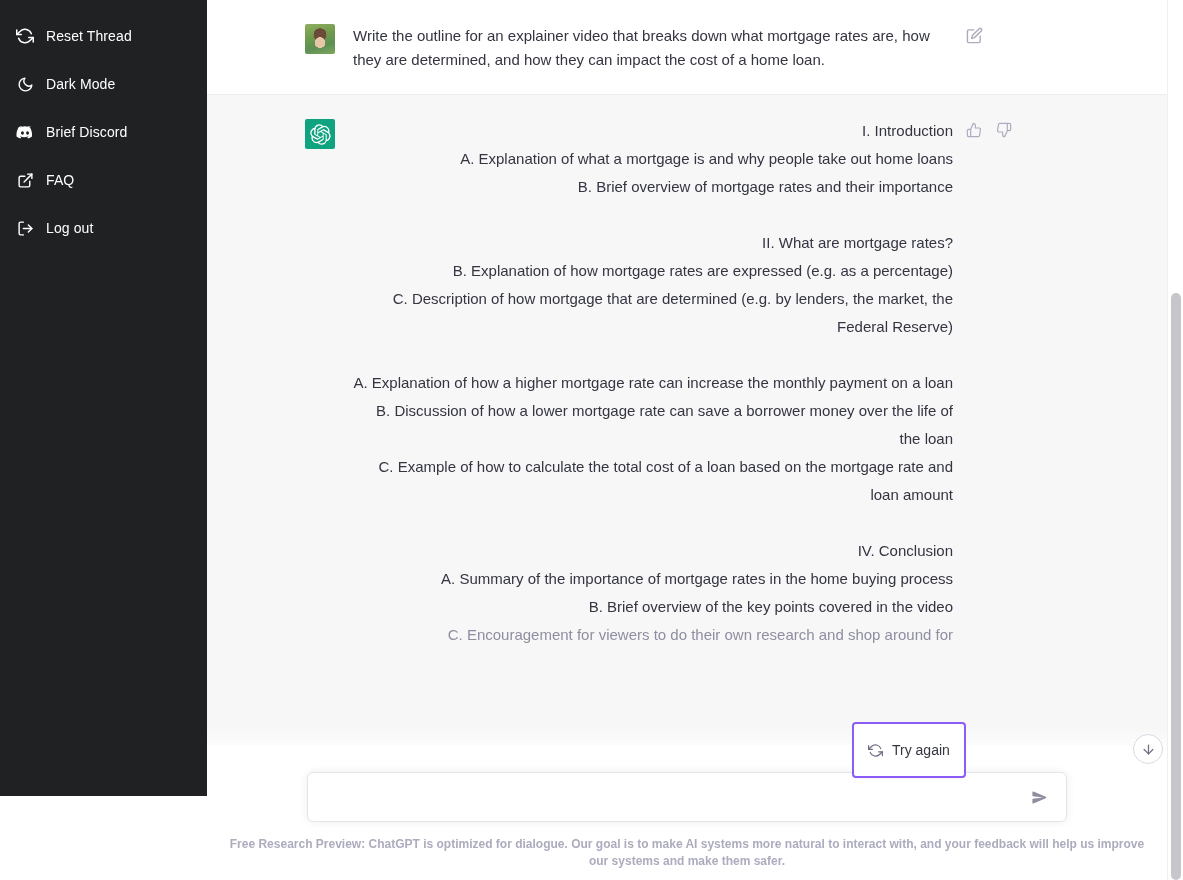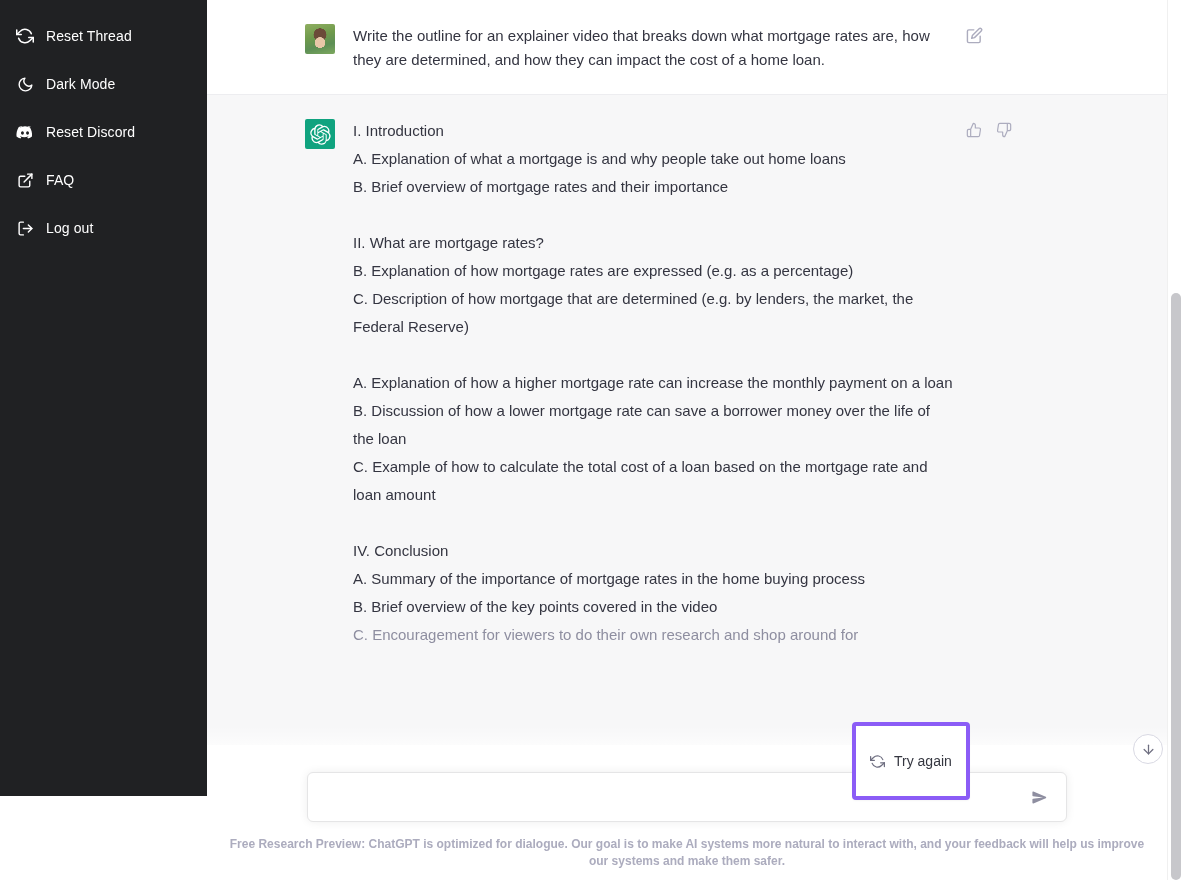--- a/index.html
+++ b/index.html
@@ -82,21 +82,21 @@
     display: flex; align-items: center; justify-content: center;
   }
   .msg-body {
     flex: 1 1 auto;
     max-width: 600px;
     color: #343541;
     font-size: 15px;
     line-height: 28px;
   }
   .msg.user .msg-body { line-height: 24px; padding-top: 2px; }
-  .msg-body p { margin: 0; }
+  .msg-body p { margin: 0; text-align: right; }
   .msg-body p.blank { height: 28px; }
   .msg-body .faded { color: #8e8ea0; }
 
   .action-col {
     width: 120px; flex: 0 0 120px;
     display: flex; align-items: flex-start; gap: 12px;
     padding-top: 4px; padding-left: 12px;
   }
   .icon-btn {
     width: 18px; height: 18px;
@@ -114,23 +114,23 @@
     background: linear-gradient(to bottom, rgba(247,247,248,0) 0%, rgba(247,247,248,.85) 55%, #f7f7f8 100%);
     pointer-events: none;
   }
 
   
   .try-again {
     position: absolute;
     left: 645px; top: 722px;
     display: flex; align-items: center; gap: 9px;
     background: #ffffff;
-    border: 4px solid #8b5cf6;
+    border: 2px solid #8b5cf6;
     border-radius: 4px;
-    padding: 27px 14px;
+    padding: 18px 14px;
     font-size: 14px;
     color: #353740;
     cursor: pointer;
     box-shadow: 0 1px 2px rgba(0,0,0,.04);
     z-index: 20;
     font-weight: 500;
   }
   .try-again .ta-ico { width: 15px; height: 15px; color: #6e6e80; display:flex; }
 
   
@@ -242,21 +242,21 @@
       </span>
       <span class="side-label">Dark Mode</span>
     </div>
 
     <div class="side-item">
       <span class="side-ico">
         <svg width="18" height="18" viewBox="0 0 24 24" fill="currentColor">
           <path d="M20.3 5.3A17 17 0 0 0 16 4l-.3.5a13 13 0 0 1 3.7 1.8 15.5 15.5 0 0 0-14.8 0A13 13 0 0 1 8.3 4.5L8 4a17 17 0 0 0-4.3 1.3C1 9.6.3 13.8.7 17.9A17 17 0 0 0 6 20.6l1-1.6a11 11 0 0 1-1.8-.9l.4-.3a12 12 0 0 0 10.8 0l.4.3a11 11 0 0 1-1.8.9l1 1.6a17 17 0 0 0 5.3-2.7c.5-4.8-.6-8.9-3-12.6zM8.6 15.5c-1 0-1.9-1-1.9-2.2s.8-2.2 1.9-2.2 1.9 1 1.9 2.2-.8 2.2-1.9 2.2zm6.8 0c-1 0-1.9-1-1.9-2.2s.8-2.2 1.9-2.2 1.9 1 1.9 2.2-.8 2.2-1.9 2.2z"></path>
         </svg>
       </span>
-      <span class="side-label">Reset Discord</span>
+      <span class="side-label">Brief Discord</span>
     </div>
 
     <div class="side-item">
       <span class="side-ico">
         <svg width="17" height="17" viewBox="0 0 24 24" fill="none" stroke="currentColor" stroke-width="2" stroke-linecap="round" stroke-linejoin="round">
           <path d="M18 13v6a2 2 0 0 1-2 2H5a2 2 0 0 1-2-2V8a2 2 0 0 1 2-2h6"></path>
           <polyline points="15 3 21 3 21 9"></polyline>
           <line x1="10" y1="14" x2="21" y2="3"></line>
         </svg>
       </span>

